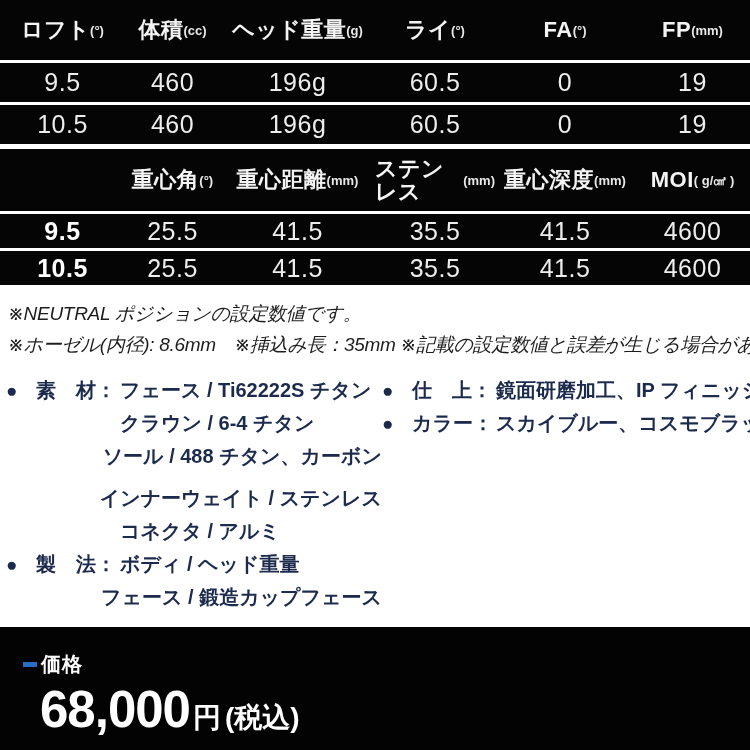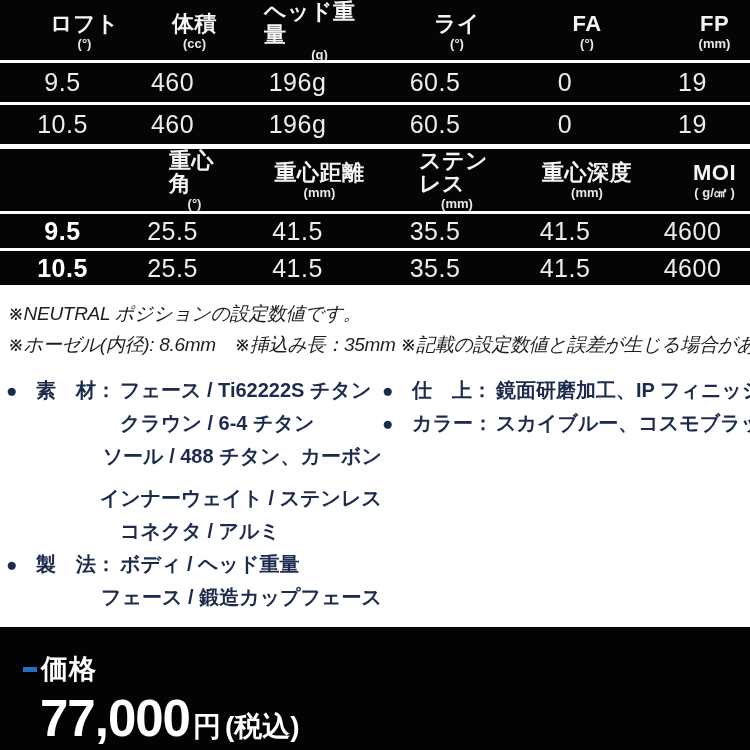--- a/index.html
+++ b/index.html
@@ -17,21 +17,21 @@
   .spec{background:#050505;color:#f4f4f4;}
   .grid{
     display:grid;
     grid-template-columns:125px 95px 155px 120px 140px 115px;
     align-items:center;
   }
   .sep{border-bottom:3px solid #ffffff;}
   .sep-thick{border-bottom:5px solid #ffffff;}
   .thead{height:60px;}
   .thead2{height:62px;}
-  .th{display:flex;flex-direction:column;align-items:center;justify-content:center;line-height:1.05;padding-left:44px;}
+  .th{display:flex;flex-direction:row;align-items:center;justify-content:center;line-height:1.05;}
   .thl{font-size:22px;font-weight:bold;letter-spacing:0.5px;}
   .thu{font-size:13px;font-weight:bold;margin-top:2px;color:#e8e8e8;}
   .trow{height:39px;}
   .trow2{height:34px;}
   .td{font-size:25px;text-align:center;color:#ededed;letter-spacing:0.5px;}
   .td-bold{font-weight:bold;color:#ffffff;}
 
   
   .notes{padding:13px 8px 0 8px;color:#1d1d1d;font-style:italic;}
   .note-line{font-size:19px;line-height:31px;white-space:nowrap;letter-spacing:-0.3px;}
@@ -46,21 +46,21 @@
   .dlabel{width:84px;}
   .dvalue{flex:1;}
 
   
   .price{
     margin-top:auto;height:123px;background:#030303;color:#ffffff;
     box-sizing:border-box;padding:24px 0 0 23px;
   }
   .price-label-row{display:flex;align-items:center;}
   .price-dash{width:14px;height:5px;background:#2a6cc0;margin-right:4px;}
-  .price-label{font-size:27px;font-weight:bold;letter-spacing:1px;}
+  .price-label{font-size:20px;font-weight:bold;letter-spacing:1px;}
   .price-amount-row{display:flex;align-items:baseline;margin-left:17px;margin-top:2px;}
   .price-amount{font-size:51px;font-weight:bold;letter-spacing:-1px;}
   .price-currency{font-size:28px;font-weight:bold;margin-left:3px;}
   .price-tax{font-size:28px;font-weight:bold;margin-left:4px;}
 </style>
 </head>
 <body>
 
 <div class="page">
 
@@ -211,19 +211,19 @@
       </div>
     </div>
   </div>
 
   <div class="price">
     <div class="price-label-row">
       <span class="price-dash"></span>
       <span class="price-label">価格</span>
     </div>
     <div class="price-amount-row">
-      <span class="price-amount">77,000</span>
+      <span class="price-amount">68,000</span>
       <span class="price-currency">円</span>
       <span class="price-tax">(税込)</span>
     </div>
   </div>
 
 </div>
 
 </body></html>

